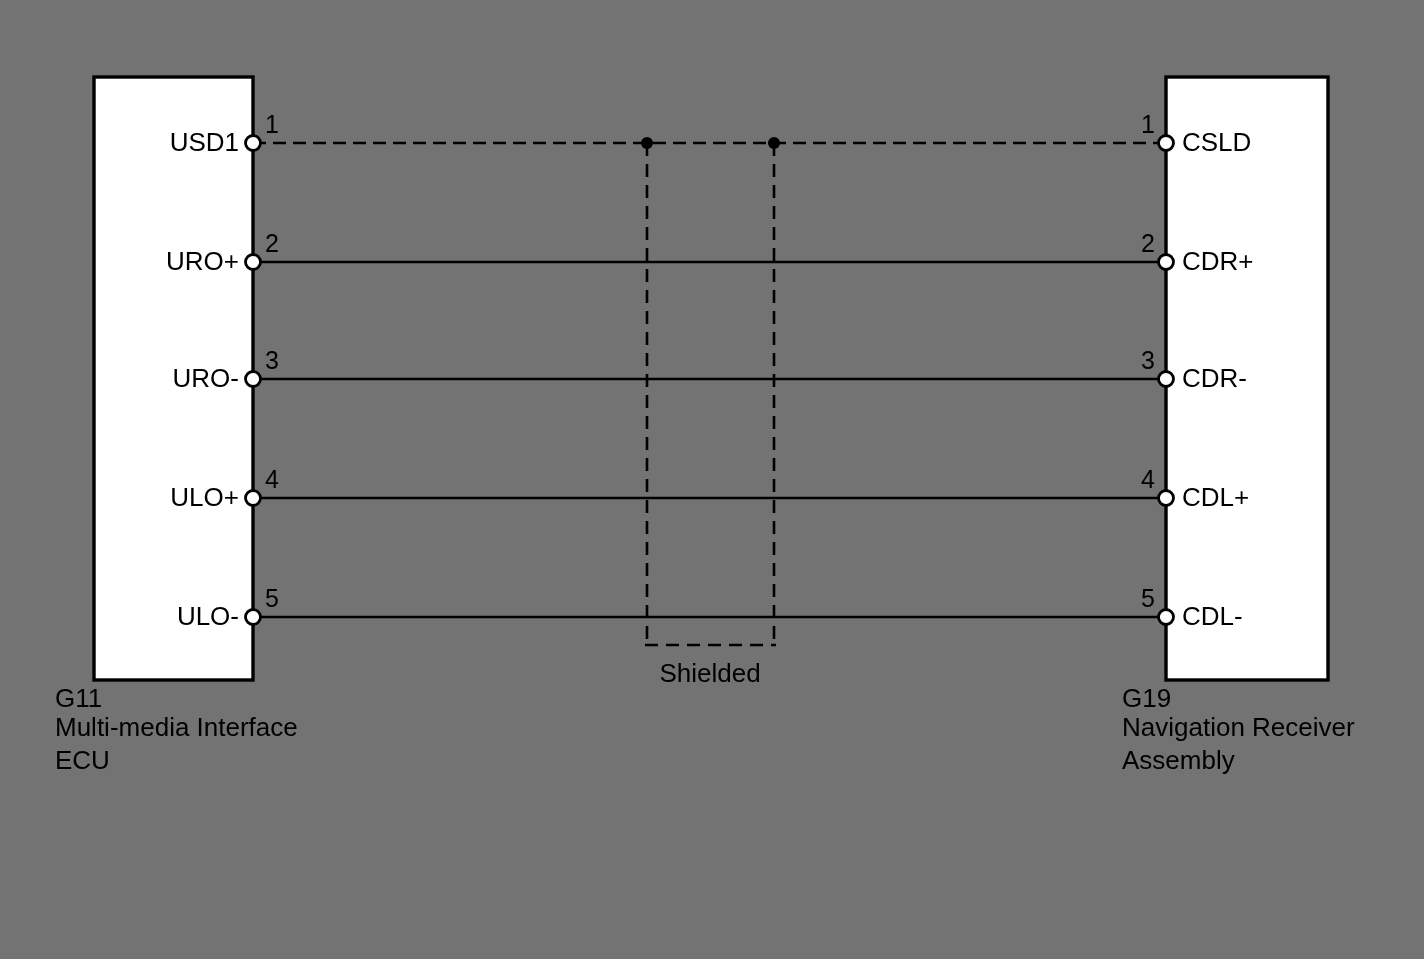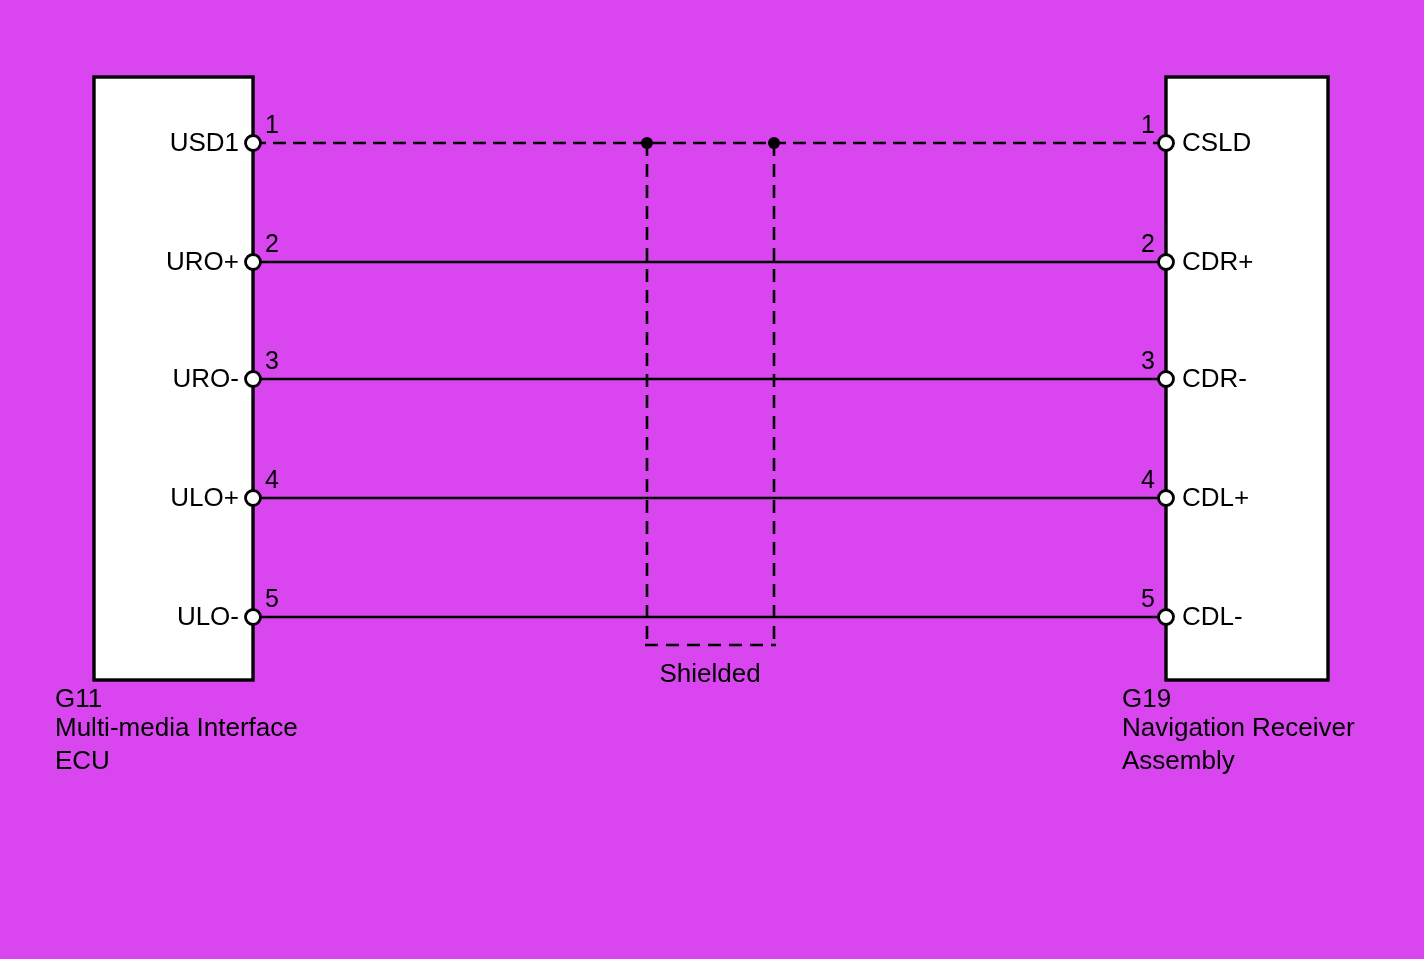--- a/index.html
+++ b/index.html
@@ -8,21 +8,21 @@
     padding: 0;
     background: #ffffff;
   }
   body {
     font-family: "Liberation Sans", sans-serif;
   }
   #diagram-root {
     position: relative;
     width: 1424px;
     height: 959px;
-    background: #d946ef;
+    background: #737373;
     overflow: hidden;
   }
   #diagram-svg {
     position: absolute;
     left: 0;
     top: 0;
     width: 1424px;
     height: 959px;
     display: block;
   }

